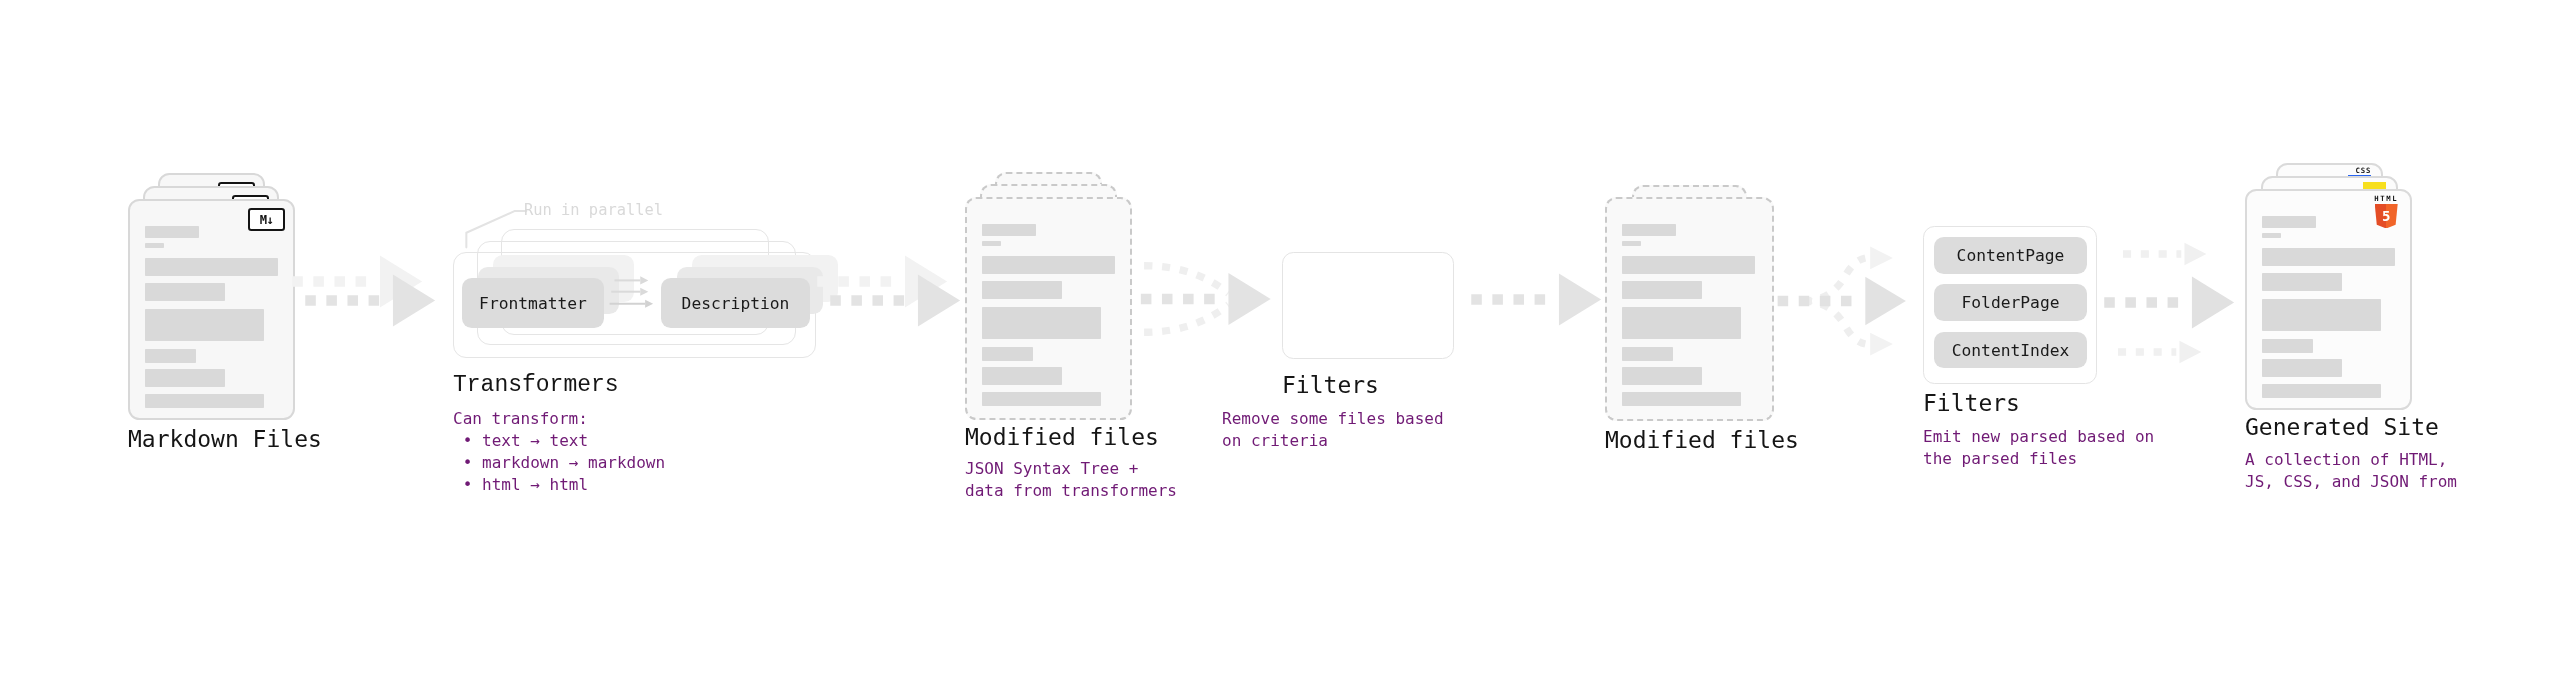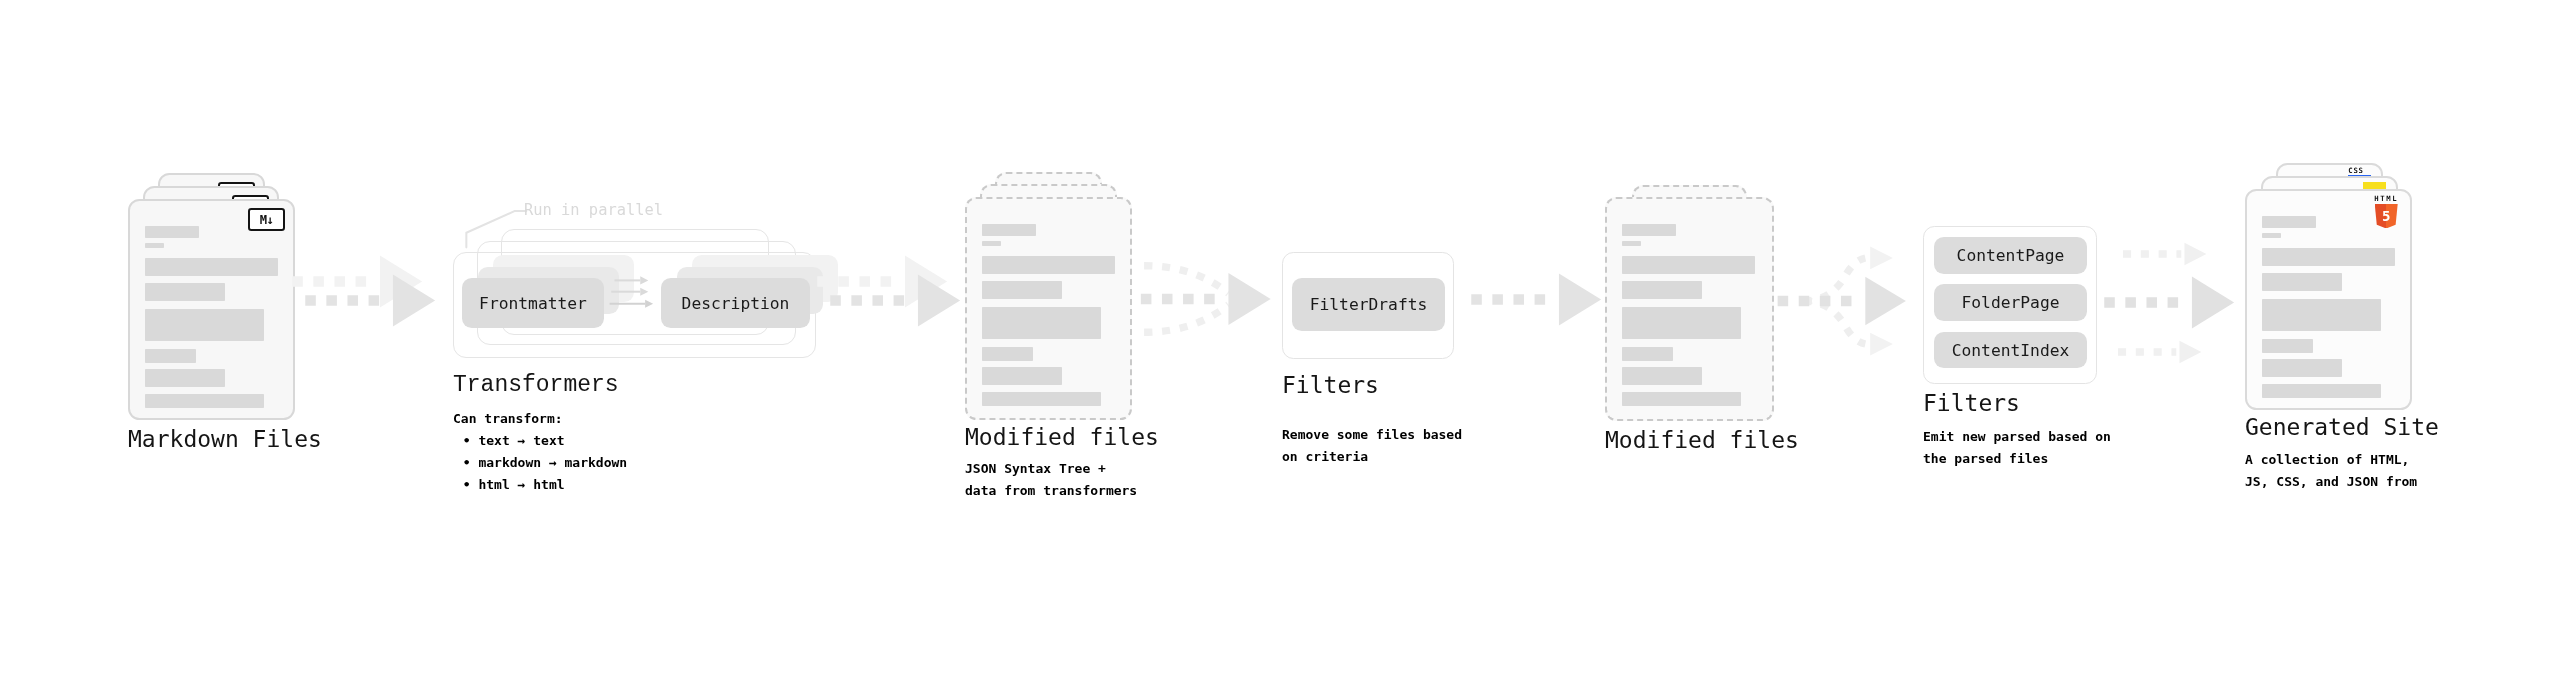--- a/index.html
+++ b/index.html
@@ -14,21 +14,21 @@
   .doc.dash { border:2px dashed #c9c9c9; background:#f9f9f9; }
   .doc.site { background:#fcfcfc; border-color:#dadada; }
   .bars { position:absolute; left:14.6px; top:23px; right:14.6px; }
   .bar  { background:#d9d9d9; border-radius:0.8px; }
   
   .md-badge { position:absolute; top:7.3px; right:8.1px; width:33px; height:18.7px;
     border:2.4px solid #141414; border-radius:3.3px; background:#ffffff; color:#141414;
     font-weight:bold; font-size:12.2px; letter-spacing:-0.8px;
     display:flex; align-items:center; justify-content:center; }
   
-  .css-badge { position:absolute; top:2.4px; right:9.8px; text-align:left; }
+  .css-badge { position:absolute; top:2.4px; right:9.8px; text-align:right; }
   .css-badge .txt { font-size:7.3px; font-weight:bold; color:#141414; letter-spacing:0.8px; line-height:7.3px; }
   .css-badge .bar-blue { width:23px; height:3.3px; background:#2965f1; margin-top:0.8px; }
   .js-badge { position:absolute; top:4.1px; right:9.8px; width:23px; height:12.2px; background:#f7df1e; }
   .html5-badge { position:absolute; top:4.1px; right:9.8px; width:28px; text-align:center; }
   .html5-badge .txt { font-size:7.3px; font-weight:bold; color:#141414; letter-spacing:1.6px; line-height:8.1px; }
   .html5-badge .shield { width:23px; height:24.4px; margin:0.8px auto 0;
     background:linear-gradient(90deg,#e44d26 50%,#f16529 50%);
     clip-path:polygon(0 0,100% 0,91% 85%,50% 100%,9% 85%);
     color:#ffffff; font-size:14px; font-weight:bold;
     display:flex; align-items:center; justify-content:center; }
@@ -37,21 +37,21 @@
     color:#1a1a1a; font-size:16.3px; display:flex; align-items:center; justify-content:center;
     white-space:nowrap; }
   .ghost1 { background:#e9e9e9; }
   .ghost2 { background:#f2f2f2; }
   .frame { position:absolute; box-sizing:border-box; border:1.6px solid #e5e5e5;
     border-radius:13px; background:transparent; }
   .panel { position:absolute; box-sizing:border-box; border:1.6px solid #e4e4e4;
     border-radius:11.4px; background:#ffffff; }
   
   .t-title { position:absolute; font-size:23px; color:#151515; white-space:nowrap; }
-  .t-desc  { position:absolute; font-size:13px; color:#000000; line-height:22px; white-space:nowrap;font-weight:bold; }
+  .t-desc  { position:absolute; font-size:16px; color:#701a75; line-height:22px; white-space:nowrap; }
   .t-desc .ind { padding-left:9.8px; }
   .t-note { position:absolute; font-size:15.4px; color:#d9d9d9; white-space:nowrap; }
   svg { display:block; }
 </style>
 </head>
 <body>
 
 <div class="canvas">
 
   <div>
@@ -166,23 +166,22 @@
   <div class="abs" style="left:1136px;top:246px;">
     <svg width="146" height="106" viewBox="0 0 180 130">
       <path d="M 10,24 Q 72,24 114,58" fill="none" stroke="#efefef" stroke-width="9" stroke-dasharray="10 12"></path>
       <path d="M 10,106 Q 72,106 114,72" fill="none" stroke="#efefef" stroke-width="9" stroke-dasharray="10 12"></path>
       <line x1="6" y1="65" x2="110" y2="65" stroke="#e3e3e3" stroke-width="13" stroke-dasharray="13 13"></line>
       <polygon points="114,33 114,97 166,65" fill="#e3e3e3"></polygon>
     </svg>
   </div>
 
   <div class="panel" style="left:1282px;top:252px;width:172px;height:107px;"></div>
-  <div class="plugin" style="left:1292px;top:278px;width:153px;height:53px;">FilterDrafts</div>
   <div class="t-title" style="left:1282px;top:372px;">Filters</div>
-  <div class="t-desc" style="left:1282px;top:408px;margin-top:16px;">
+  <div class="t-desc" style="left:1222px;top:408px;">
     <div>Remove some files based</div>
     <div>on criteria</div>
   </div>
 
   <div class="abs" style="left:1468px;top:267px;">
     <svg width="138" height="65" viewBox="0 0 170 80">
         <line x1="4" y1="40" x2="108" y2="40" stroke="#e3e3e3" stroke-width="13" stroke-dasharray="13 13"></line>
         <polygon points="112,8 112,72 164,40" fill="#e3e3e3"></polygon>
       </svg>
   </div>

